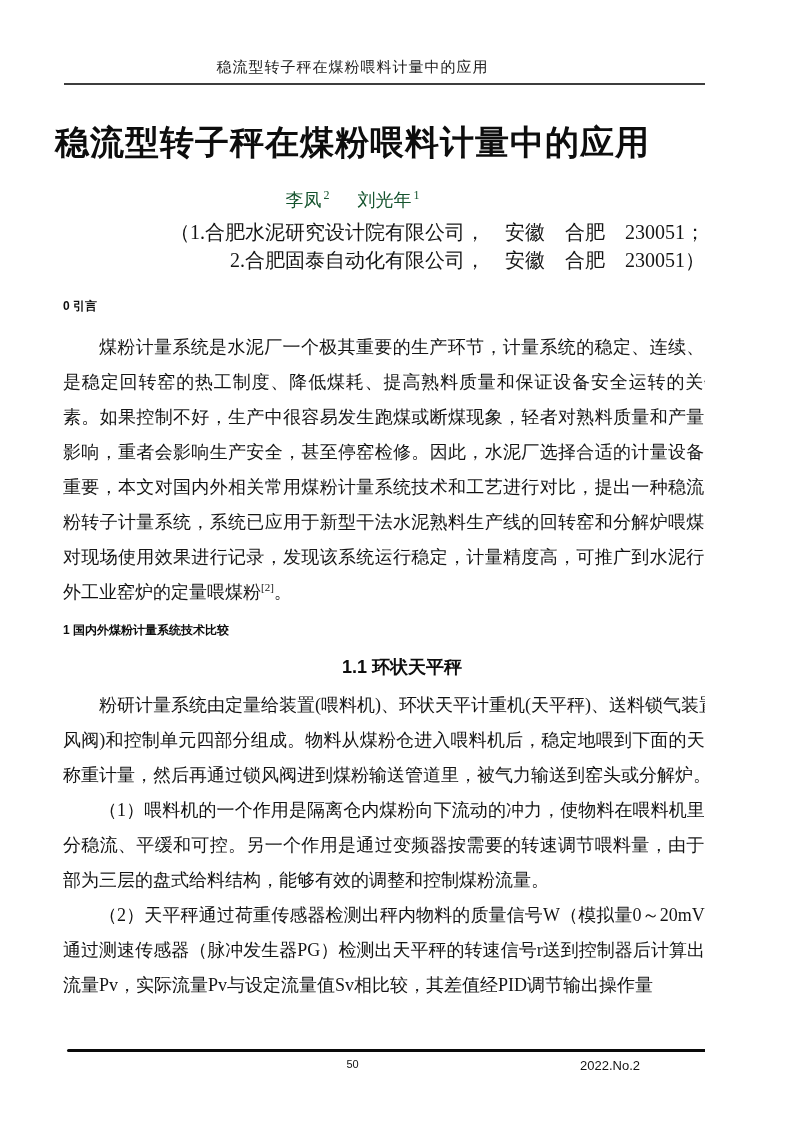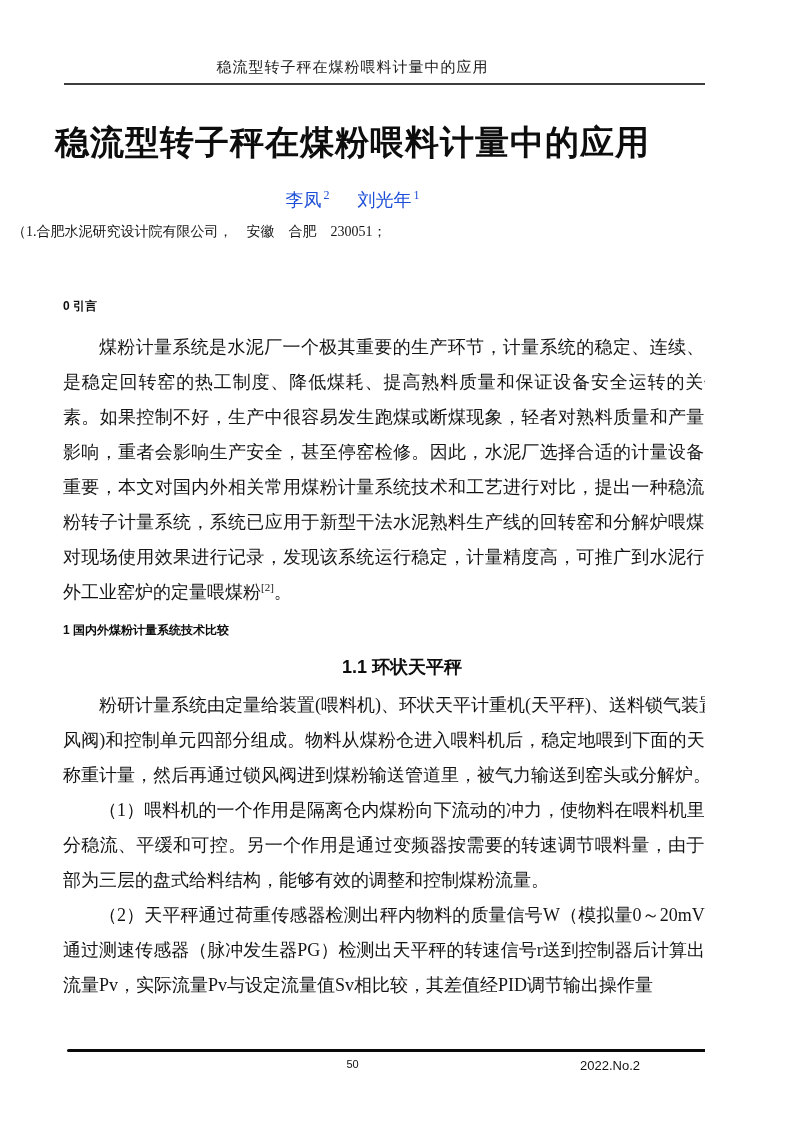--- a/index.html
+++ b/index.html
@@ -53,34 +53,33 @@
     letter-spacing: 1px;
     color: #0d0d0d;
   }
   .authors {
     position: absolute;
     top: 188px;
     left: 0;
     width: 100%;
     text-align: center;
     font-size: 18px;
-    color: #1d4ed8;
+    color: #14532d;
   }
   .author { margin: 0 14px; }
   .author sup { font-size: 12px; margin-left: 2px; }
   .affiliations {
     position: absolute;
     top: 218px;
     left: 0;
     width: 100%;
-    text-align: left;
-    font-size: 14px;
+    text-align: right;
+    font-size: 20px;
     line-height: 28px;
     color: #141414;
-    padding-left: 12px;
   }
 
   
   .article-body {
     position: absolute;
     top: 286px;
     left: 63px;
     width: 678px;
   }
   .sec-heading-1 {
@@ -151,20 +150,21 @@
 
   <div class="running-title">稳流型转子秤在煤粉喂料计量中的应用</div>
   <div class="header-rule"></div>
 
   <h1 class="doc-title">稳流型转子秤在煤粉喂料计量中的应用</h1>
 
   <div class="authors" id="authors-line"><span class="author"><span>李凤</span><sup>2</sup></span><span class="author"><span>刘光年</span><sup>1</sup></span></div>
 
   <div class="affiliations">
     <div>（1.合肥水泥研究设计院有限公司，　安徽　合肥　230051；</div>
+    <div>2.合肥固泰自动化有限公司，　安徽　合肥　230051）</div>
   </div>
 
   <main class="article-body" id="article-body">
       <h2 class="sec-heading-1">0 引言</h2>
       <p class="para"><span>煤粉计量系统是水泥厂一个极其重要的生产环节，计量系统的稳定、连续、准确是稳定回转窑的热工制度、降低煤耗、提高熟料质量和保证设备安全运转的关键因素。如果控制不好，生产中很容易发生跑煤或断煤现象，轻者对熟料质量和产量造成影响，重者会影响生产安全，甚至停窑检修。因此，水泥厂选择合适的计量设备至关重要，本文对国内外相关常用煤粉计量系统技术和工艺进行对比，提出一种稳流型煤粉转子计量系统，系统已应用于新型干法水泥熟料生产线的回转窑和分解炉喂煤，并对现场使用效果进行记录，发现该系统运行稳定，计量精度高，可推广到水泥行业以外工业窑炉的定量喂煤粉</span><sup class="cite">[2]</sup><span>。</span></p>
       <h2 class="sec-heading-1">1 国内外煤粉计量系统技术比较</h2>
       <h3 class="sec-heading-2">1.1 环状天平秤</h3>
       <p class="para"><span>粉研计量系统由定量给装置(喂料机)、环状天平计重机(天平秤)、送料锁气装置(锁风阀)和控制单元四部分组成。物料从煤粉仓进入喂料机后，稳定地喂到下面的天平秤称重计量，然后再通过锁风阀进到煤粉输送管道里，被气力输送到窑头或分解炉。</span></p>
       <p class="para"><span>（1）喂料机的一个作用是隔离仓内煤粉向下流动的冲力，使物料在喂料机里面充分稳流、平缓和可控。另一个作用是通过变频器按需要的转速调节喂料量，由于其内部为三层的盘式给料结构，能够有效的调整和控制煤粉流量。</span></p>
       <p class="para"><span>（2）天平秤通过荷重传感器检测出秤内物料的质量信号W（模拟量0～20mV），通过测速传感器（脉冲发生器PG）检测出天平秤的转速信号r送到控制器后计算出实际流量Pv，实际流量Pv与设定流量值Sv相比较，其差值经PID调节输出操作量</span></p>

